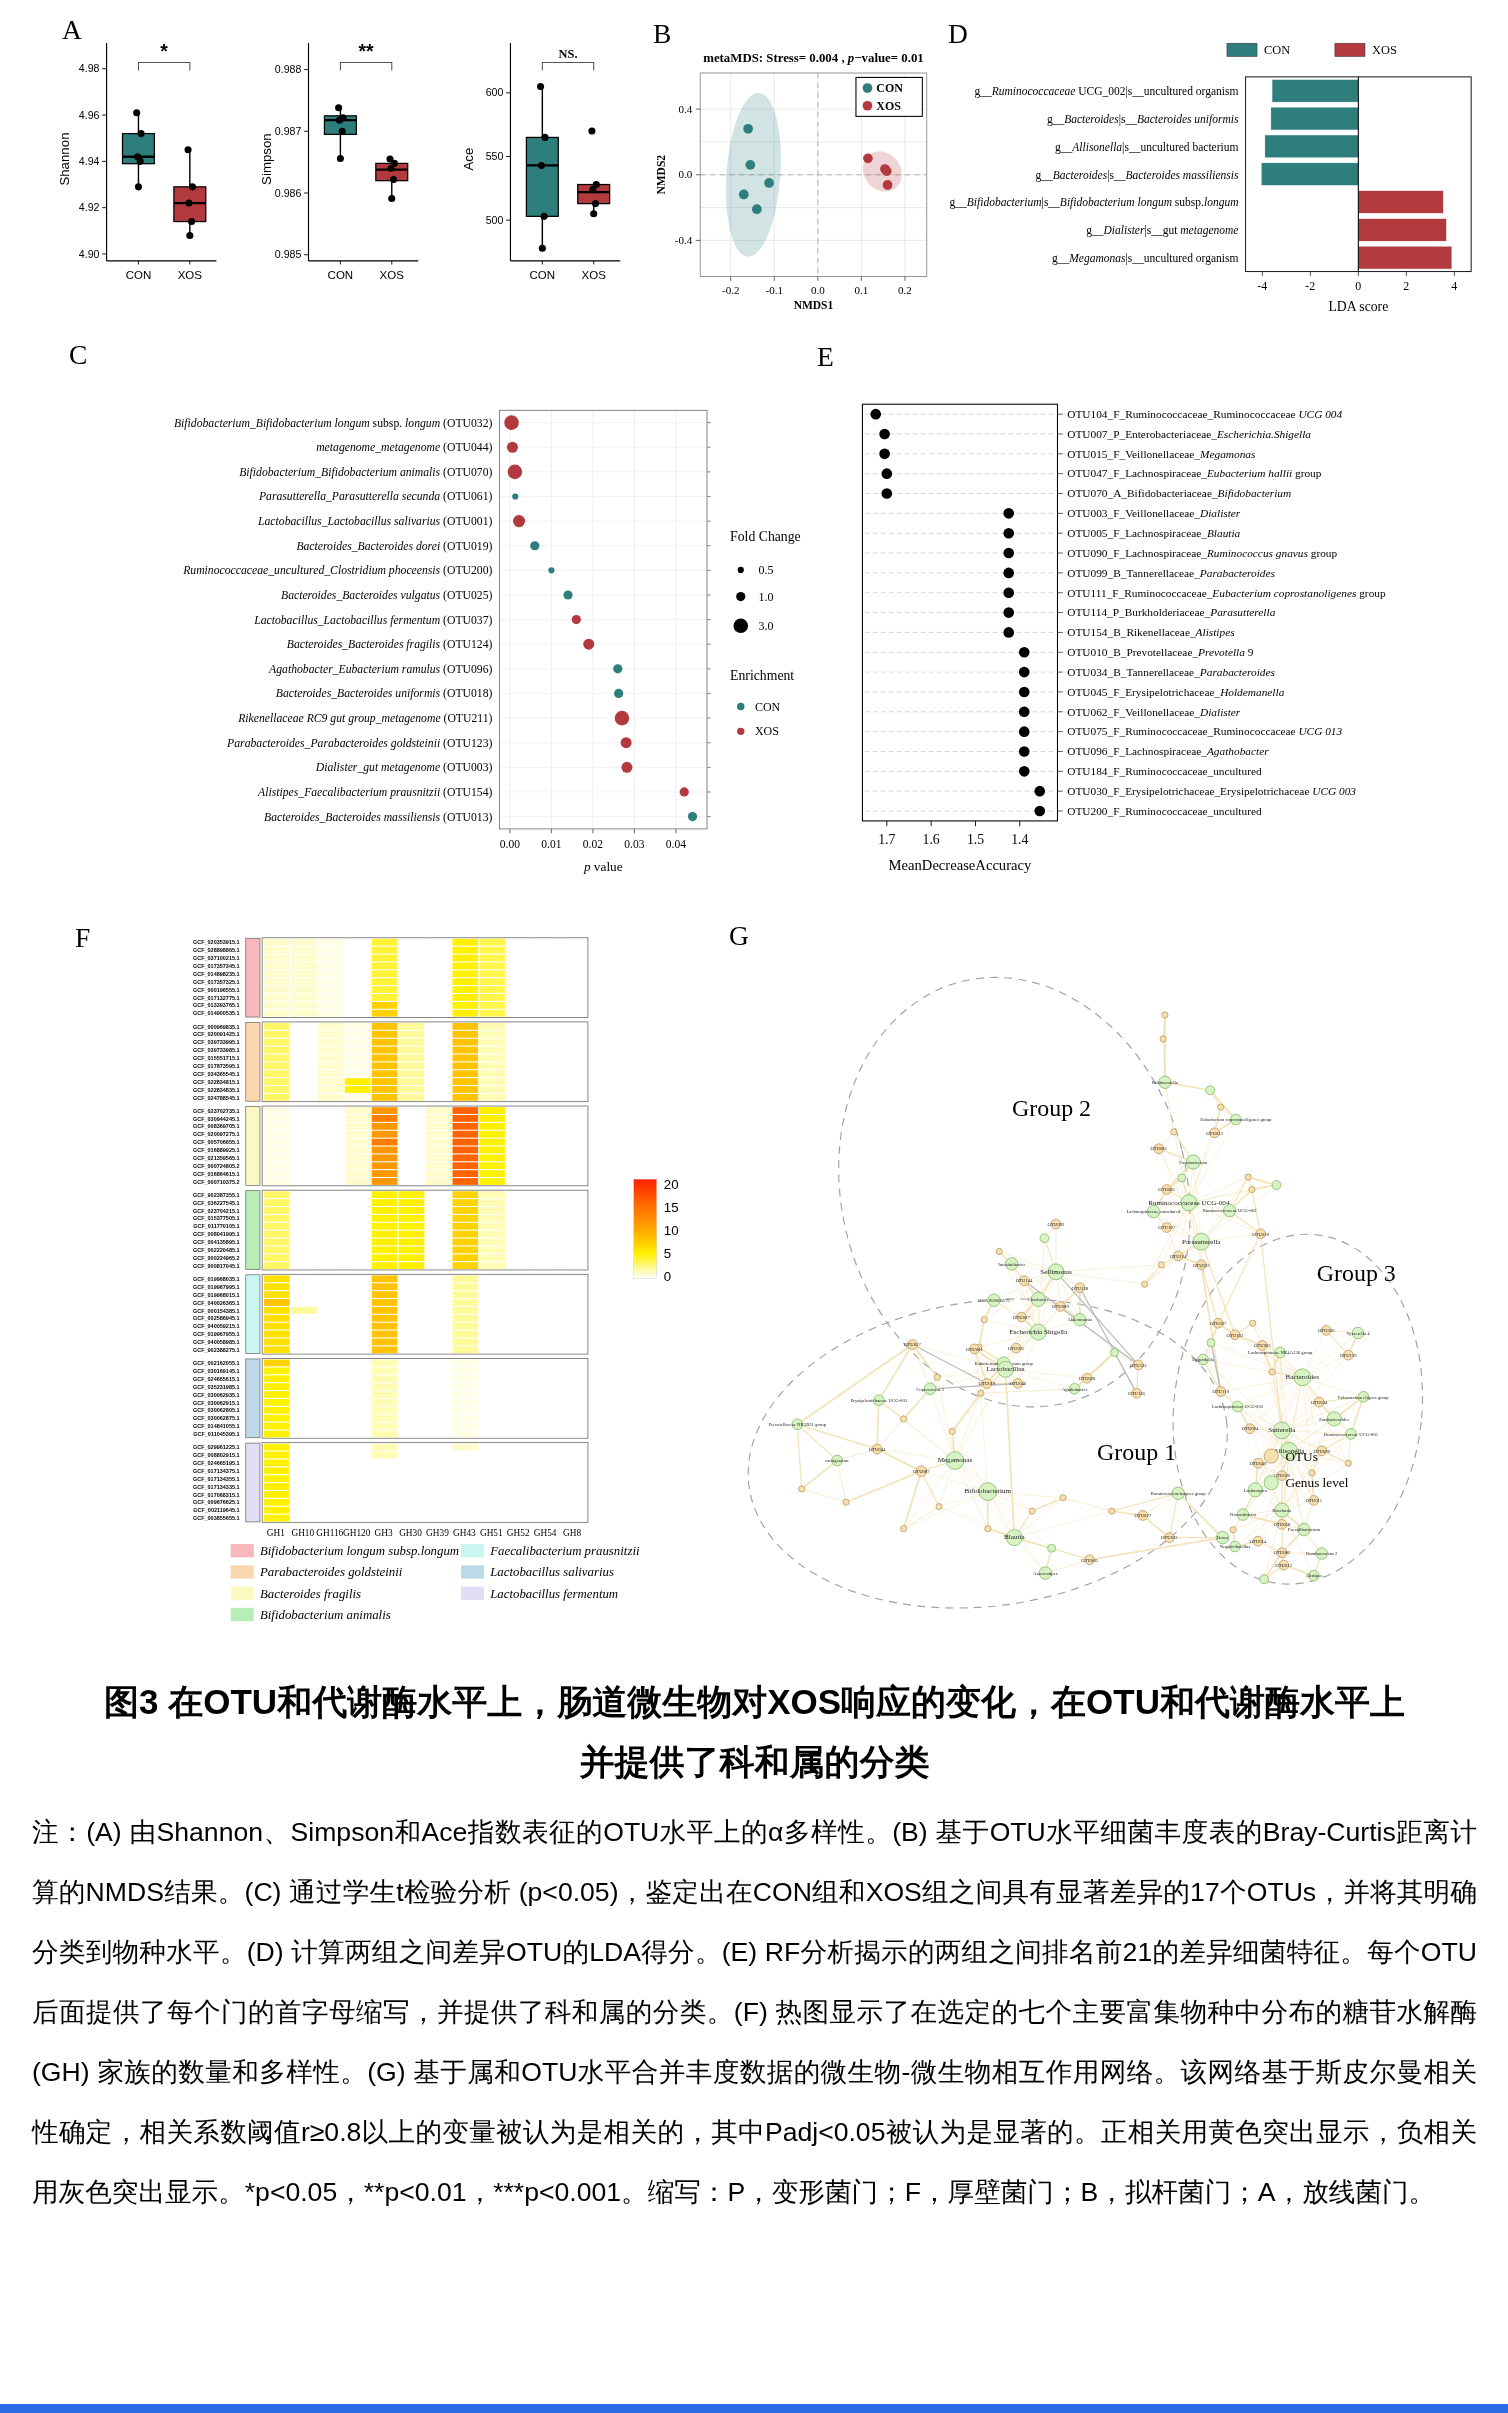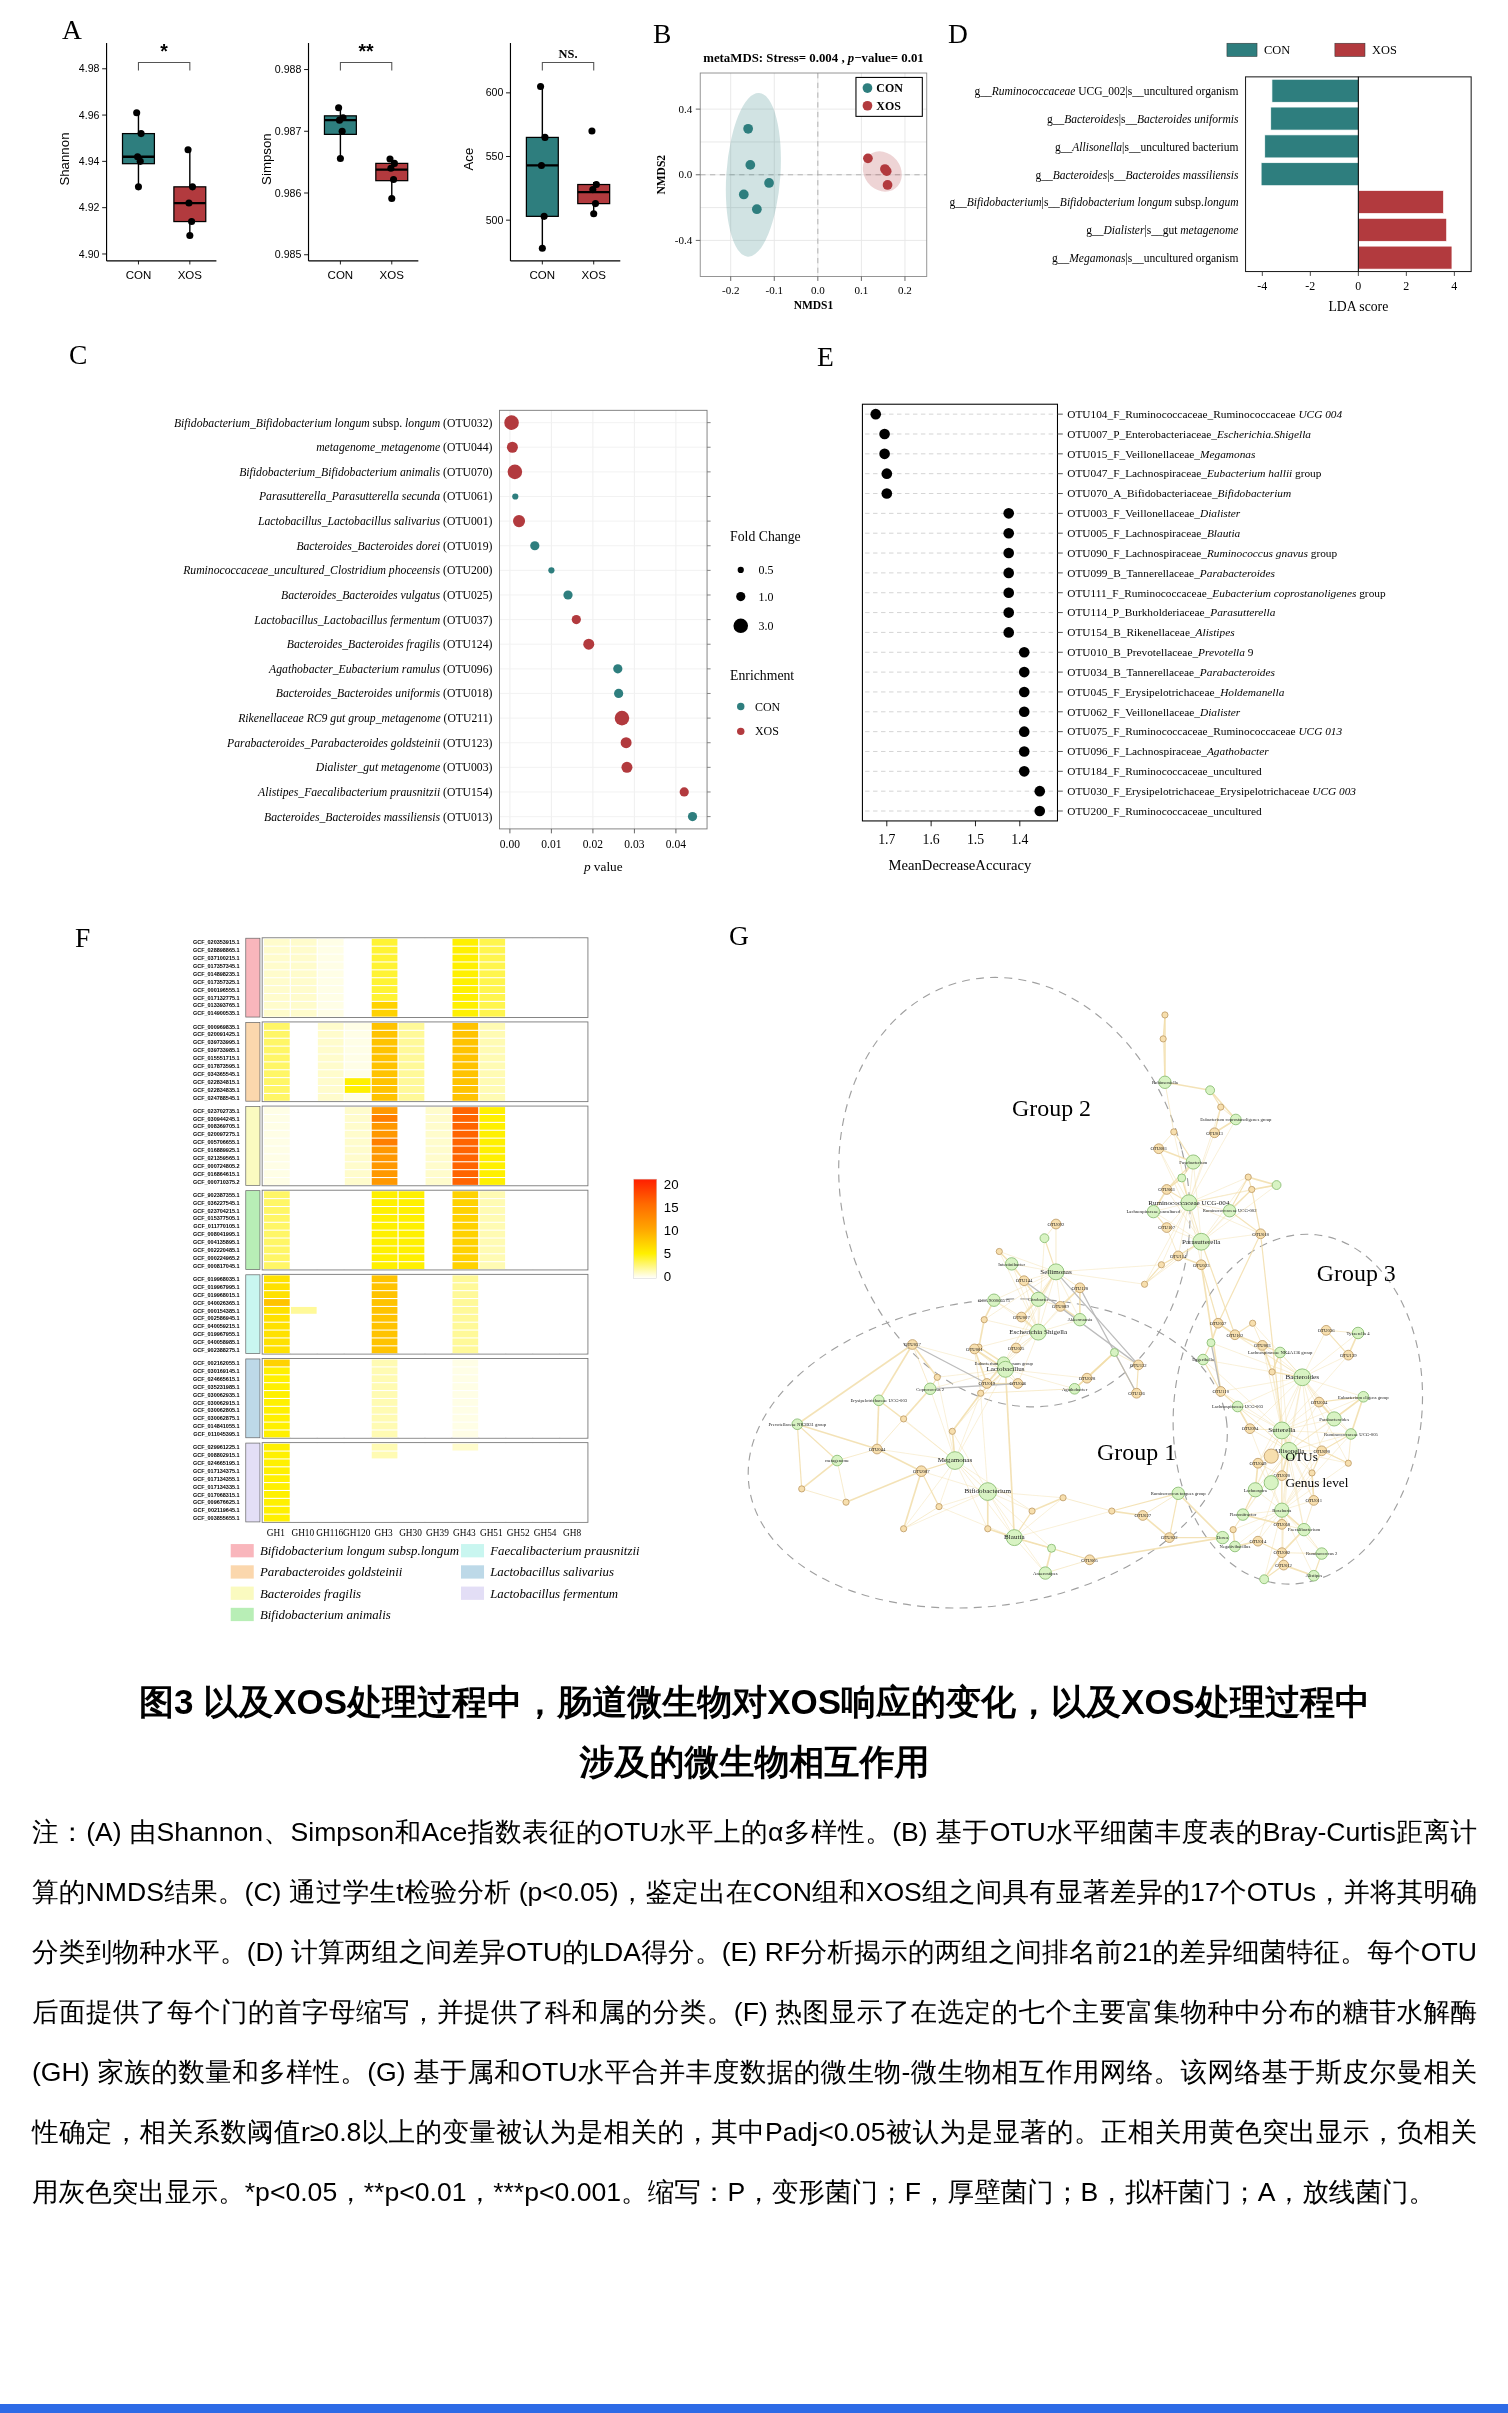--- a/index.html
+++ b/index.html
@@ -1978,18 +1978,18 @@
     <text x="372" y="214" text-anchor="middle" font-size="27" font-family="&quot;Liberation Serif&quot;,serif" fill="#000">Group 2</text>
     <text x="716" y="400" text-anchor="middle" font-size="27" font-family="&quot;Liberation Serif&quot;,serif" fill="#000">Group 3</text>
     <text x="468" y="602" text-anchor="middle" font-size="27" font-family="&quot;Liberation Serif&quot;,serif" fill="#000">Group 1</text>
     <circle cx="620" cy="598" r="8" fill="#f7dfae" stroke="#c2a06c"></circle>
     <text x="636" y="603" text-anchor="start" font-size="15" font-family="&quot;Liberation Serif&quot;,serif" fill="#000">OTUs</text>
     <circle cx="620" cy="628" r="8" fill="#d8f3c3" stroke="#8abd74"></circle>
     <text x="636" y="633" text-anchor="start" font-size="15" font-family="&quot;Liberation Serif&quot;,serif" fill="#000">Genus level</text>
   </svg>
 
 <div class="cap-title">
-  <div>图3 以及XOS处理过程中，肠道微生物对XOS响应的变化，以及XOS处理过程中</div>
-  <div>涉及的微生物相互作用</div>
+  <div>图3 在OTU和代谢酶水平上，肠道微生物对XOS响应的变化，在OTU和代谢酶水平上</div>
+  <div>并提供了科和属的分类</div>
 </div>
 <div class="cap-body">注：(A) 由Shannon、Simpson和Ace指数表征的OTU水平上的α多样性。(B) 基于OTU水平细菌丰度表的Bray-Curtis距离计算的NMDS结果。(C) 通过学生t检验分析 (p&lt;0.05)，鉴定出在CON组和XOS组之间具有显著差异的17个OTUs，并将其明确分类到物种水平。(D) 计算两组之间差异OTU的LDA得分。(E) RF分析揭示的两组之间排名前21的差异细菌特征。每个OTU后面提供了每个门的首字母缩写，并提供了科和属的分类。(F) 热图显示了在选定的七个主要富集物种中分布的糖苷水解酶 (GH) 家族的数量和多样性。(G) 基于属和OTU水平合并丰度数据的微生物-微生物相互作用网络。该网络基于斯皮尔曼相关性确定，相关系数阈值r≥0.8以上的变量被认为是相关的，其中Padj&lt;0.05被认为是显著的。正相关用黄色突出显示，负相关用灰色突出显示。*p&lt;0.05，**p&lt;0.01，***p&lt;0.001。缩写：P，变形菌门；F，厚壁菌门；B，拟杆菌门；A，放线菌门。</div>
 <div class="bottom-bar" style="background: rgb(46, 107, 230);"></div>
 
 
 </body></html>

